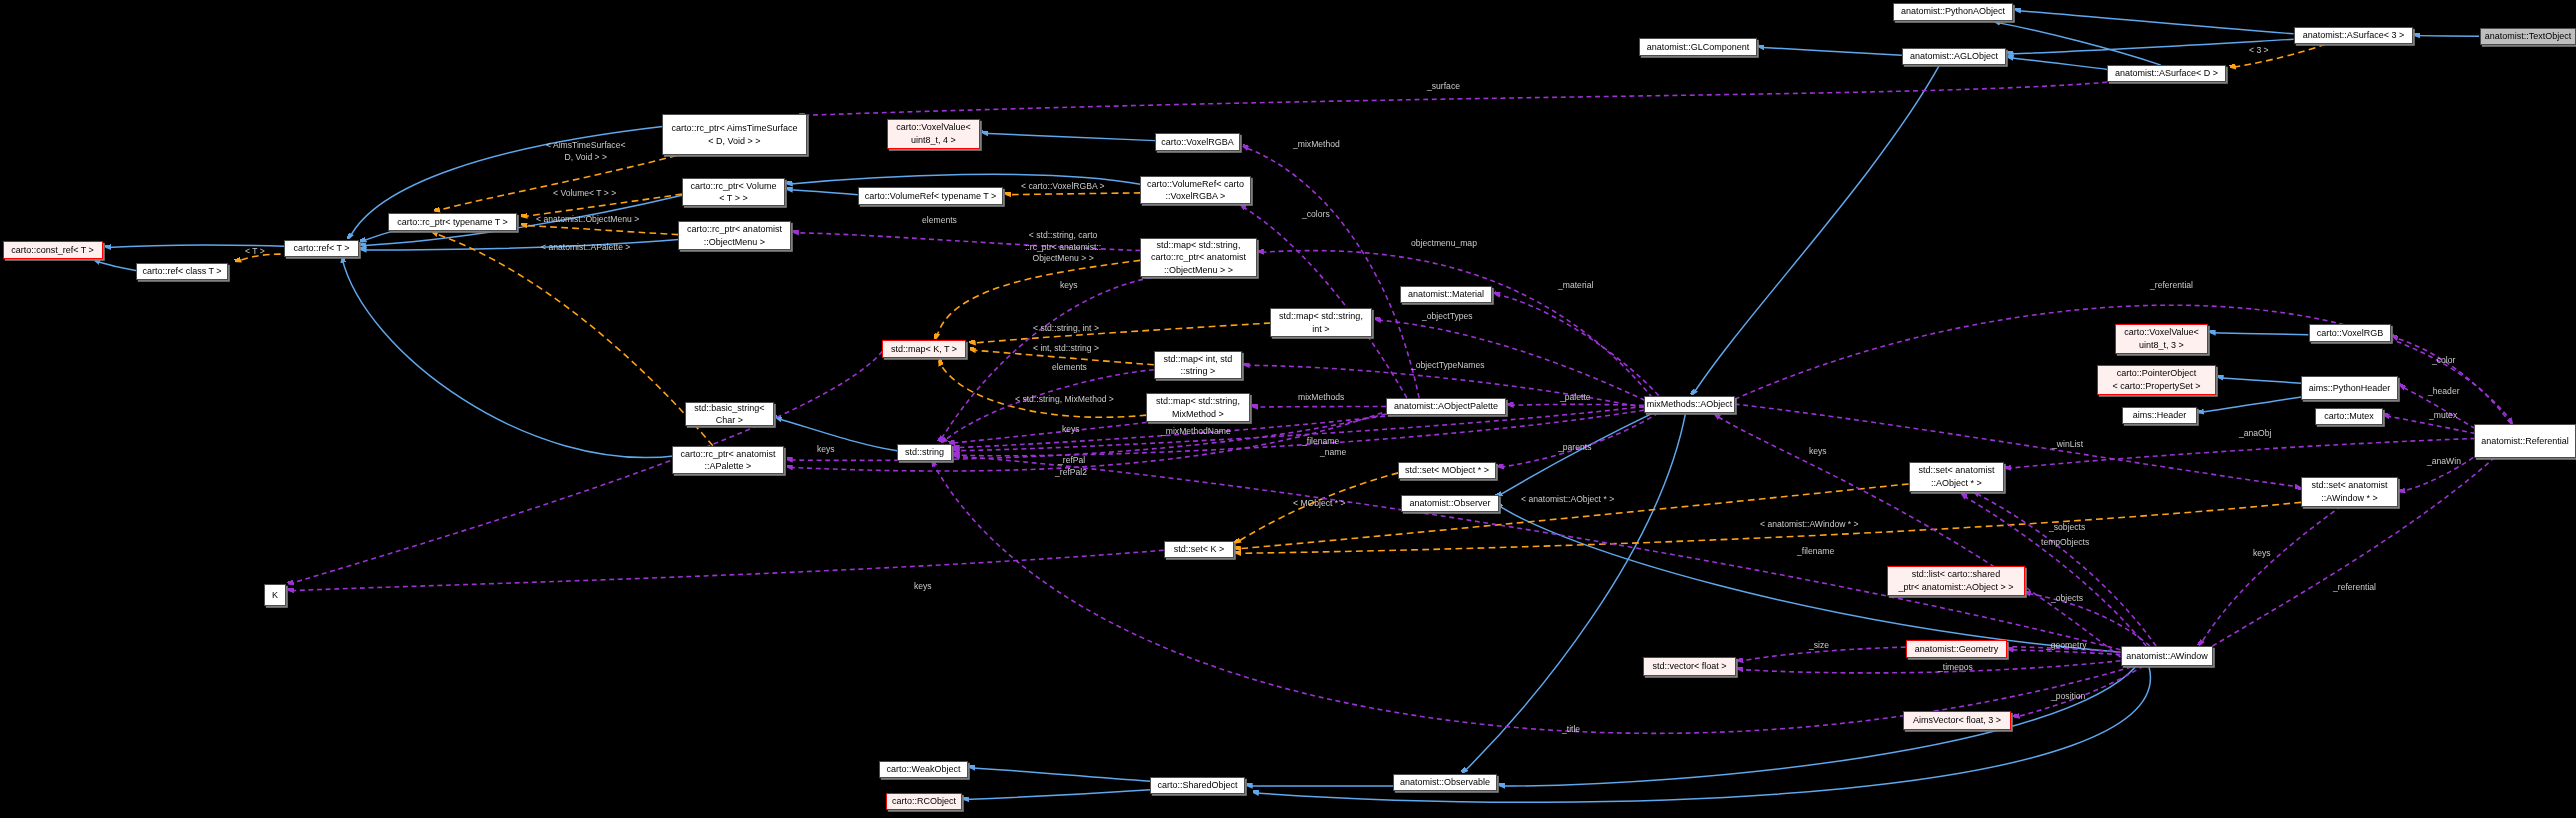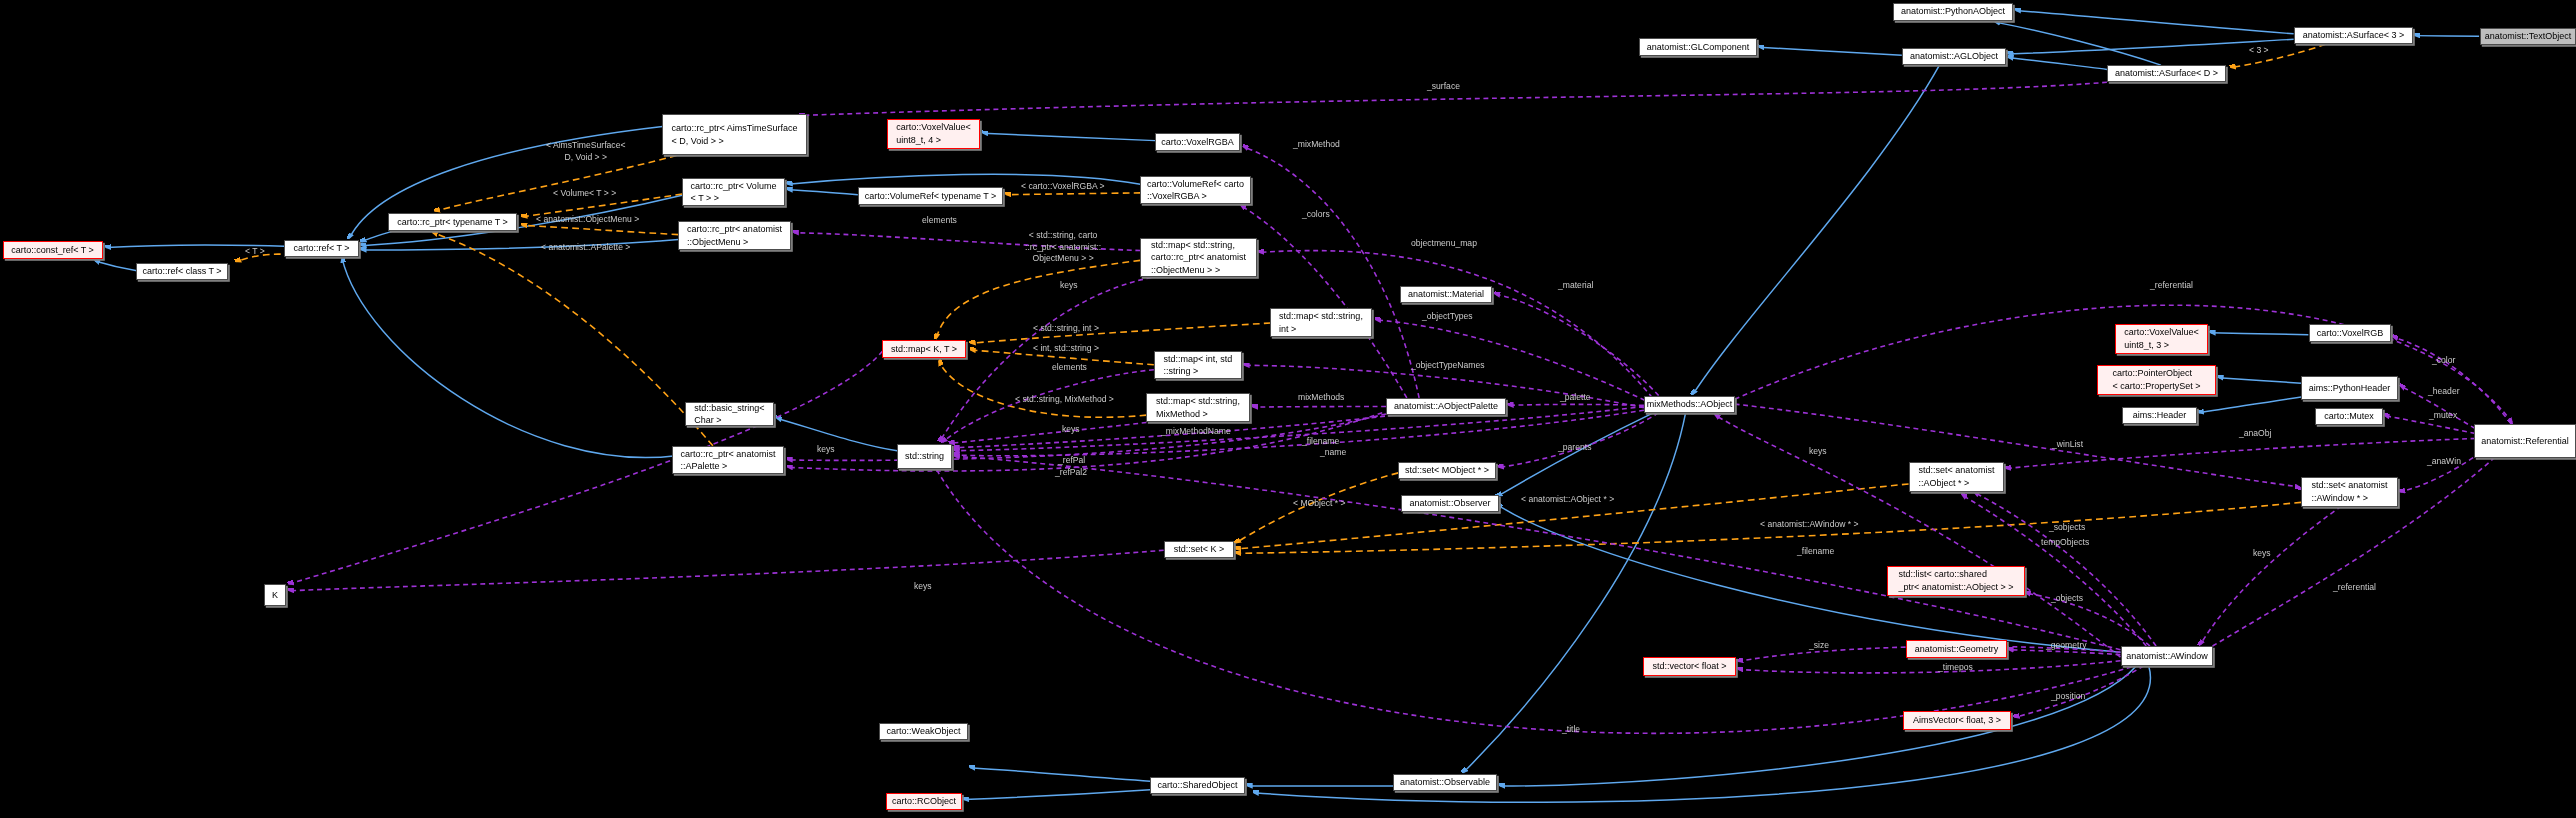--- a/index.html
+++ b/index.html
@@ -4,21 +4,21 @@
 <style>
   html,body{margin:0;padding:0;background:#000;}
   .canvas{position:relative;width:2576px;height:818px;background:#000;
           font-family:"Liberation Sans",sans-serif;overflow:hidden;}
   svg.edges{position:absolute;left:0;top:0;width:2576px;height:818px;}
   .pB{fill:none;stroke:#5fa8ee;stroke-width:2.4;}
   .pO{fill:none;stroke:#ffa216;stroke-width:2.6;stroke-dasharray:11 7;}
   .pP{fill:none;stroke:#9d32d6;stroke-width:2.6;stroke-dasharray:8 6;}
   .node{position:absolute;background:#fff;border:0.6px solid #4c4c4c;
         box-shadow:1.8px 1.8px 0 #7e7e7e;color:#000;display:flex;align-items:center;
-        justify-content:center;font-size:9px;line-height:12.3px;
+        justify-content:center;text-align:center;font-size:9px;line-height:12.3px;
         white-space:pre-line;box-sizing:border-box;cursor:pointer;}
   .node.red{border:1.2px solid #ff0000;background:#fff0f0;}
   .node.grey{background:#bfbfbf;border:0.6px solid #4c4c4c;}
   .elabel{position:absolute;color:#cbcbcb;font-size:8.6px;line-height:11.7px;
           white-space:pre-line;text-align:center;}
 </style>
 </head>
 <body>
 
 <div class="canvas">
@@ -150,21 +150,21 @@
   <div class="node" style="left:1400px;top:286px;width:92px;height:17px">anatomist::Material</div>
   <div class="node" style="left:1270px;top:308px;width:102px;height:29px">std::map&lt; std::string,
 int &gt;</div>
   <div class="node red" style="left:882px;top:340px;width:84px;height:18px">std::map&lt; K, T &gt;</div>
   <div class="node" style="left:1154px;top:351px;width:88px;height:28px">std::map&lt; int, std
 ::string &gt;</div>
   <div class="node" style="left:1146px;top:393px;width:104px;height:29px">std::map&lt; std::string,
 MixMethod &gt;</div>
   <div class="node" style="left:1386px;top:398px;width:120px;height:17px">anatomist::AObjectPalette</div>
   <div class="node" style="left:1644px;top:396px;width:91px;height:17px">mixMethods::AObject</div>
-  <div class="node" style="left:897px;top:444px;width:55px;height:25px">std::string</div>
+  <div class="node" style="left:897px;top:444px;width:55px;height:17px">std::string</div>
   <div class="node" style="left:1398px;top:462px;width:98px;height:17px">std::set&lt; MObject * &gt;</div>
   <div class="node" style="left:1401px;top:495px;width:98px;height:17px">anatomist::Observer</div>
   <div class="node" style="left:1164px;top:541px;width:70px;height:17px">std::set&lt; K &gt;</div>
   <div class="node" style="left:1893px;top:2.5px;width:120px;height:18px">anatomist::PythonAObject</div>
   <div class="node" style="left:2294px;top:27px;width:119px;height:17px">anatomist::ASurface&lt; 3 &gt;</div>
   <div class="node grey" style="left:2480px;top:28px;width:96px;height:16.6px">anatomist::TextObject</div>
   <div class="node" style="left:1639px;top:38px;width:118px;height:18px">anatomist::GLComponent</div>
   <div class="node" style="left:1902px;top:48px;width:104px;height:16.6px">anatomist::AGLObject</div>
   <div class="node" style="left:2107px;top:65px;width:119px;height:16.6px">anatomist::ASurface&lt; D &gt;</div>
   <div class="node red" style="left:2115px;top:324px;width:93px;height:29.5px">carto::VoxelValue&lt;
@@ -179,21 +179,21 @@
   <div class="node" style="left:1909px;top:462px;width:95px;height:29.5px">std::set&lt; anatomist
 ::AObject * &gt;</div>
   <div class="node" style="left:2301px;top:477px;width:97px;height:29.5px">std::set&lt; anatomist
 ::AWindow * &gt;</div>
   <div class="node red" style="left:1887px;top:566px;width:138px;height:29.5px">std::list&lt; carto::shared
 _ptr&lt; anatomist::AObject &gt; &gt;</div>
   <div class="node red" style="left:1906px;top:640px;width:101px;height:18.4px">anatomist::Geometry</div>
   <div class="node" style="left:2121px;top:646px;width:92px;height:19.7px">anatomist::AWindow</div>
   <div class="node red" style="left:1903px;top:711px;width:108px;height:19px">AimsVector&lt; float, 3 &gt;</div>
   <div class="node red" style="left:1643px;top:657px;width:93px;height:19px">std::vector&lt; float &gt;</div>
-  <div class="node" style="left:879px;top:723px;width:89px;height:17px">carto::WeakObject</div>
+  <div class="node" style="left:879px;top:761px;width:89px;height:17px">carto::WeakObject</div>
   <div class="node" style="left:1150px;top:777px;width:95px;height:17px">carto::SharedObject</div>
   <div class="node" style="left:1393px;top:774px;width:104px;height:17px">anatomist::Observable</div>
   <div class="node red" style="left:886px;top:793px;width:76px;height:17px">carto::RCObject</div>
 
   <div class="elabel" style="left:1427px;top:81px">_surface</div>
   <div class="elabel" style="left:546px;top:140px">&lt; AimsTimeSurface&lt;
 D, Void &gt; &gt;</div>
   <div class="elabel" style="left:553px;top:188px">&lt; Volume&lt; T &gt; &gt;</div>
   <div class="elabel" style="left:536px;top:214px">&lt; anatomist::ObjectMenu &gt;</div>
   <div class="elabel" style="left:245px;top:246px">&lt; T &gt;</div>

